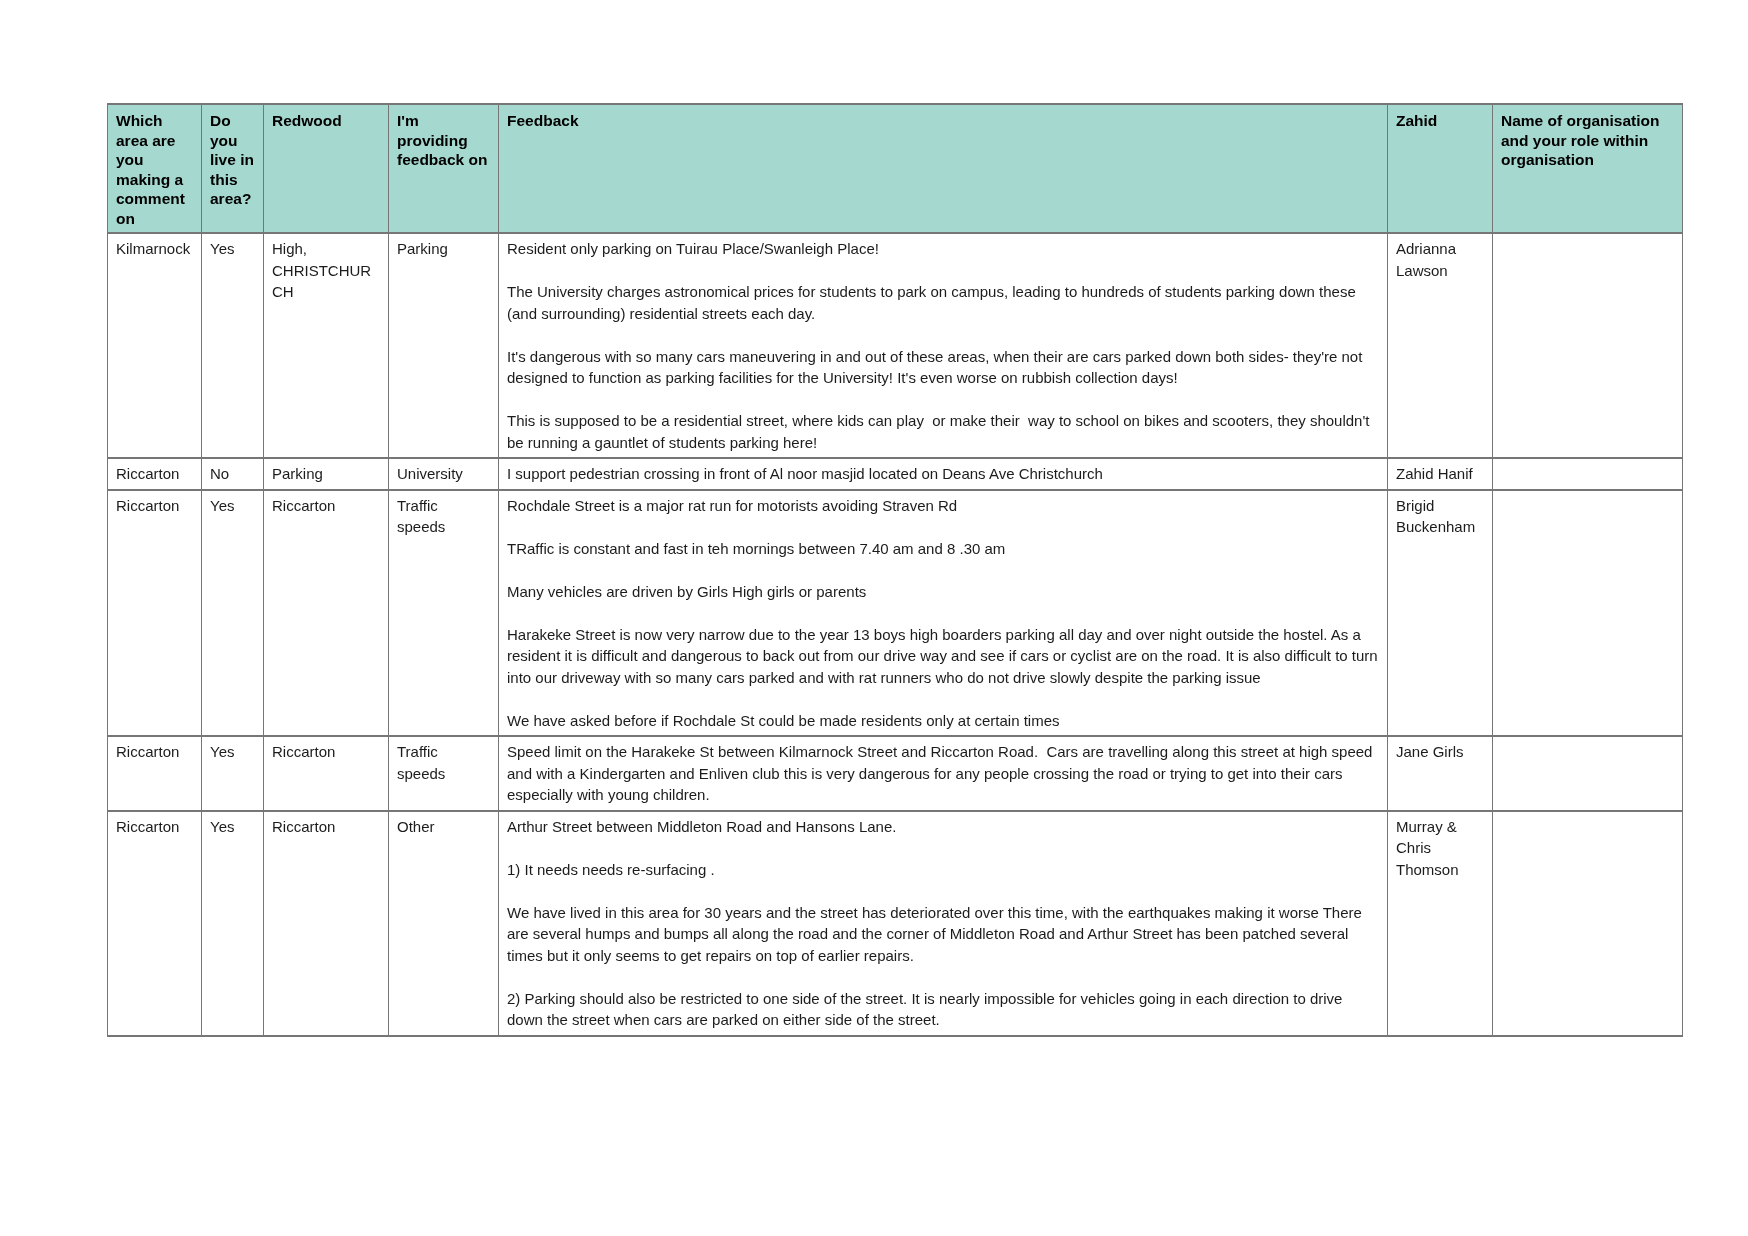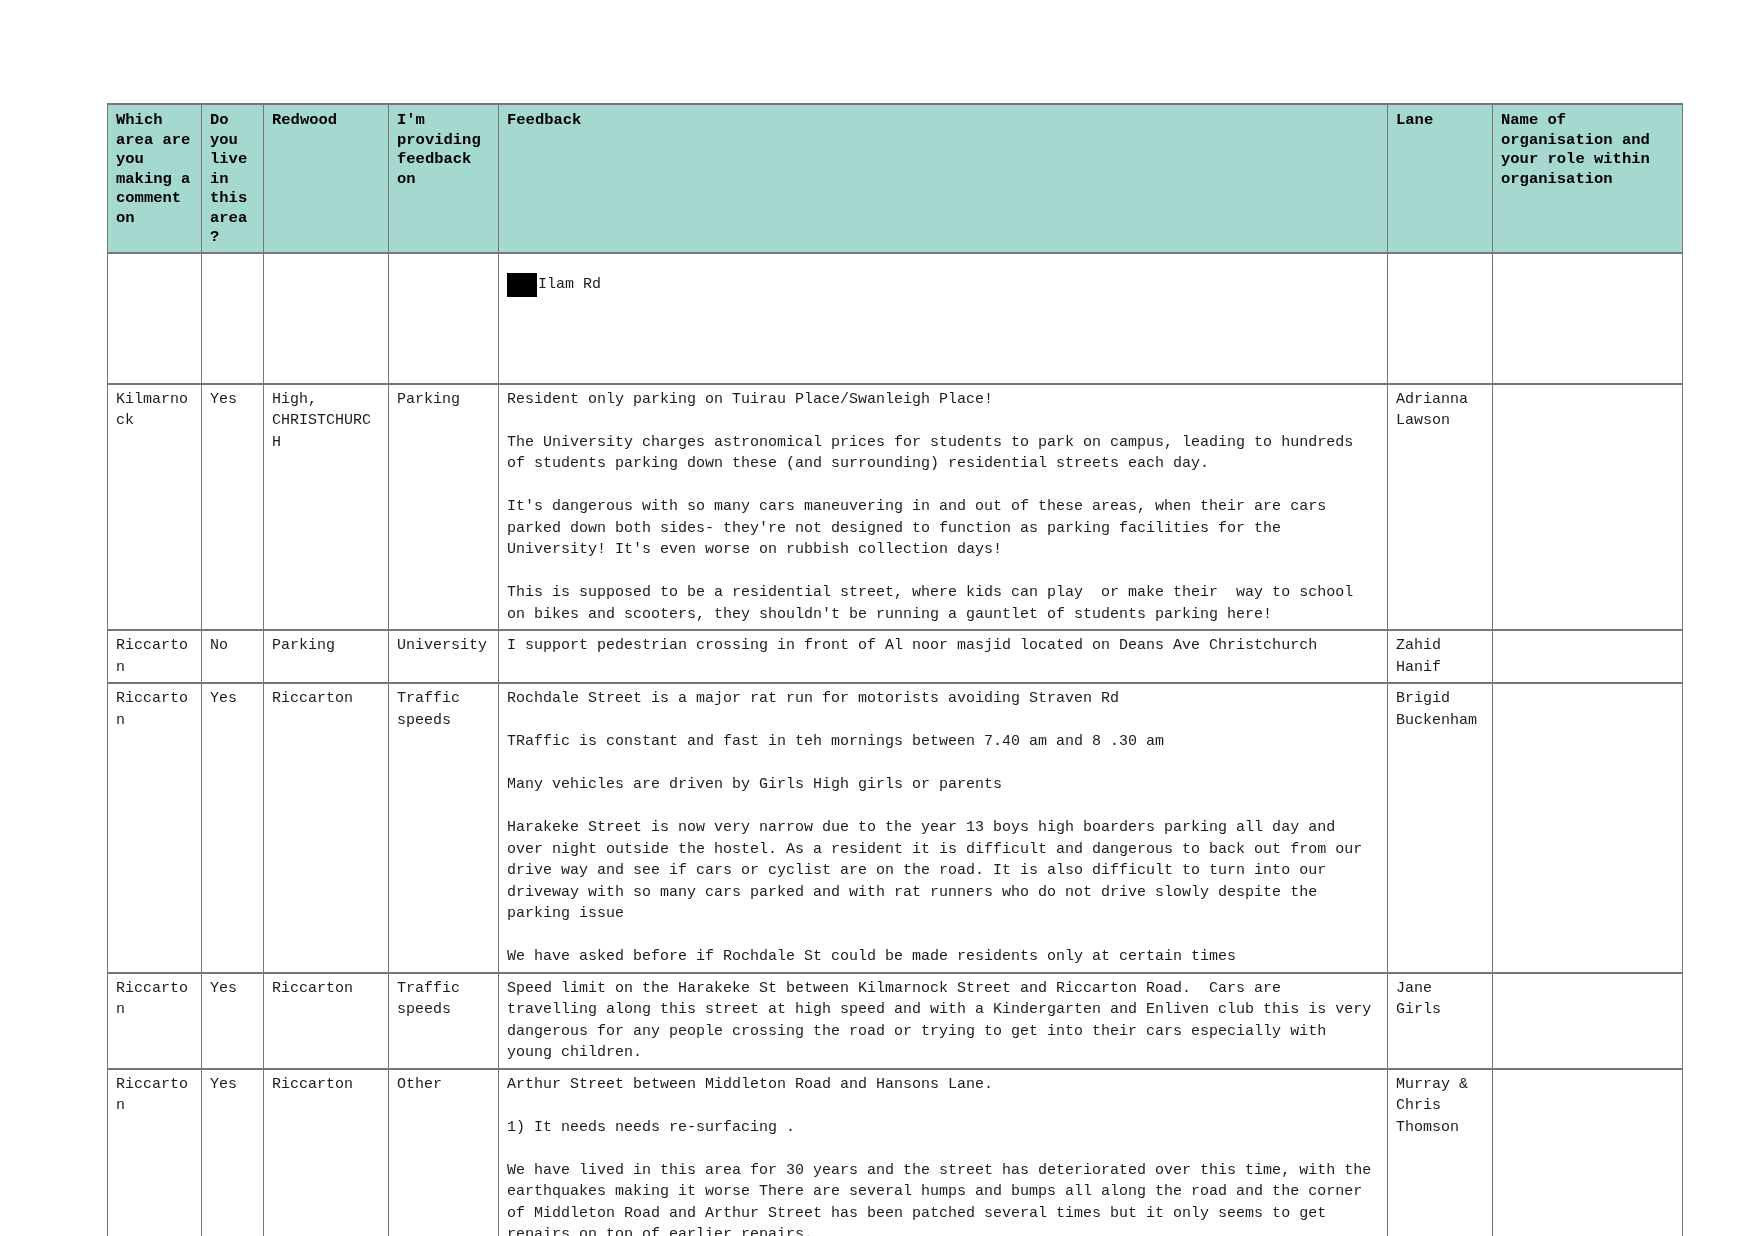--- a/index.html
+++ b/index.html
@@ -10,21 +10,20 @@
     height: 1236px;
     overflow: hidden;
     font-family: "Liberation Sans", "DejaVu Sans", sans-serif;
     color: #1c1c1c;
   }
   .page {
     position: relative;
     width: 1748px;
     height: 1020px;
     background: #ffffff;
-    font-family: Liberation Mono, monospace;
   }
   table.feedback-table {
     position: absolute;
     left: 107px;
     top: 103px;
     border-collapse: collapse;
     table-layout: fixed;
     width: 1575px;
     background: #ffffff;
   }
@@ -95,38 +94,24 @@
       <col class="col-name">
       <col class="col-org">
     </colgroup>
     <tbody>
       <tr class="row-header">
         <th>Which area are you making a comment on</th>
         <th>Do you live in this area?</th>
         <th>Redwood</th>
         <th>I'm providing feedback on</th>
         <th>Feedback</th>
-        <th>Lane</th>
+        <th>Zahid</th>
         <th>Name of organisation and your role within organisation</th>
       </tr>
 
-      <tr class="row-redacted">
-        <td></td>
-        <td></td>
-        <td></td>
-        <td></td>
-        <td>
-          <div class="redacted-line">
-            <span class="redaction"></span>
-              <span>Ilam Rd</span>
-          </div>
-        </td>
-        <td></td>
-        <td></td>
-      </tr>
 
       <tr class="row-1">
         <td>Kilmarnock</td>
         <td>Yes</td>
         <td>High, CHRISTCHURCH</td>
         <td>Parking</td>
         <td class="pre">Resident only parking on Tuirau Place/Swanleigh Place!
 
 The University charges astronomical prices for students to park on campus, leading to hundreds of students parking down these (and surrounding) residential streets each day.
 

